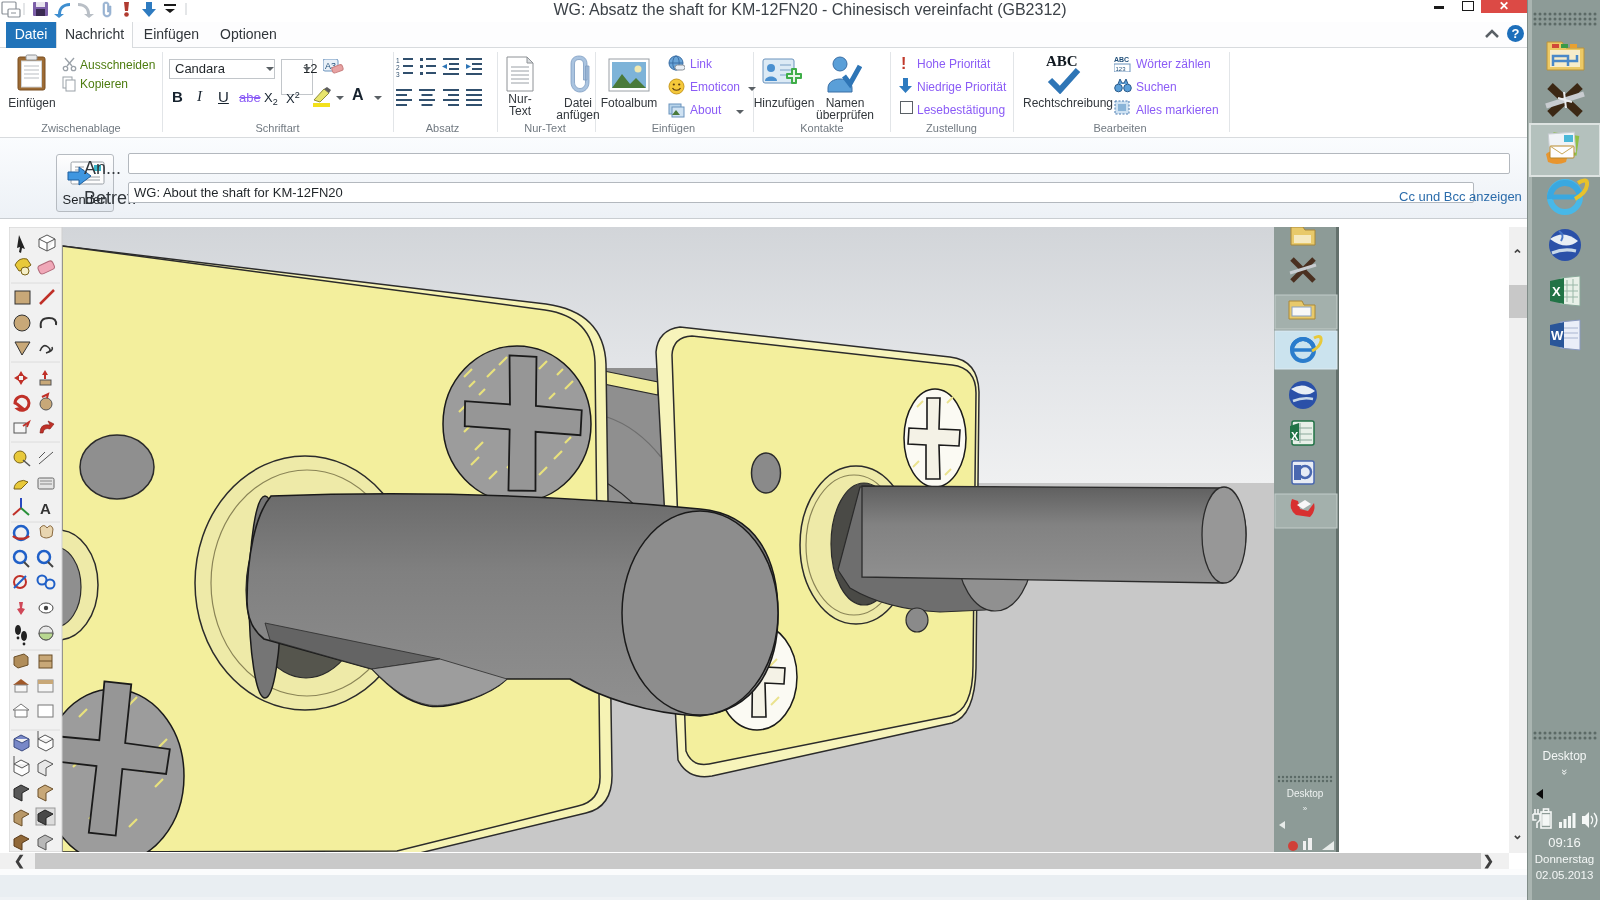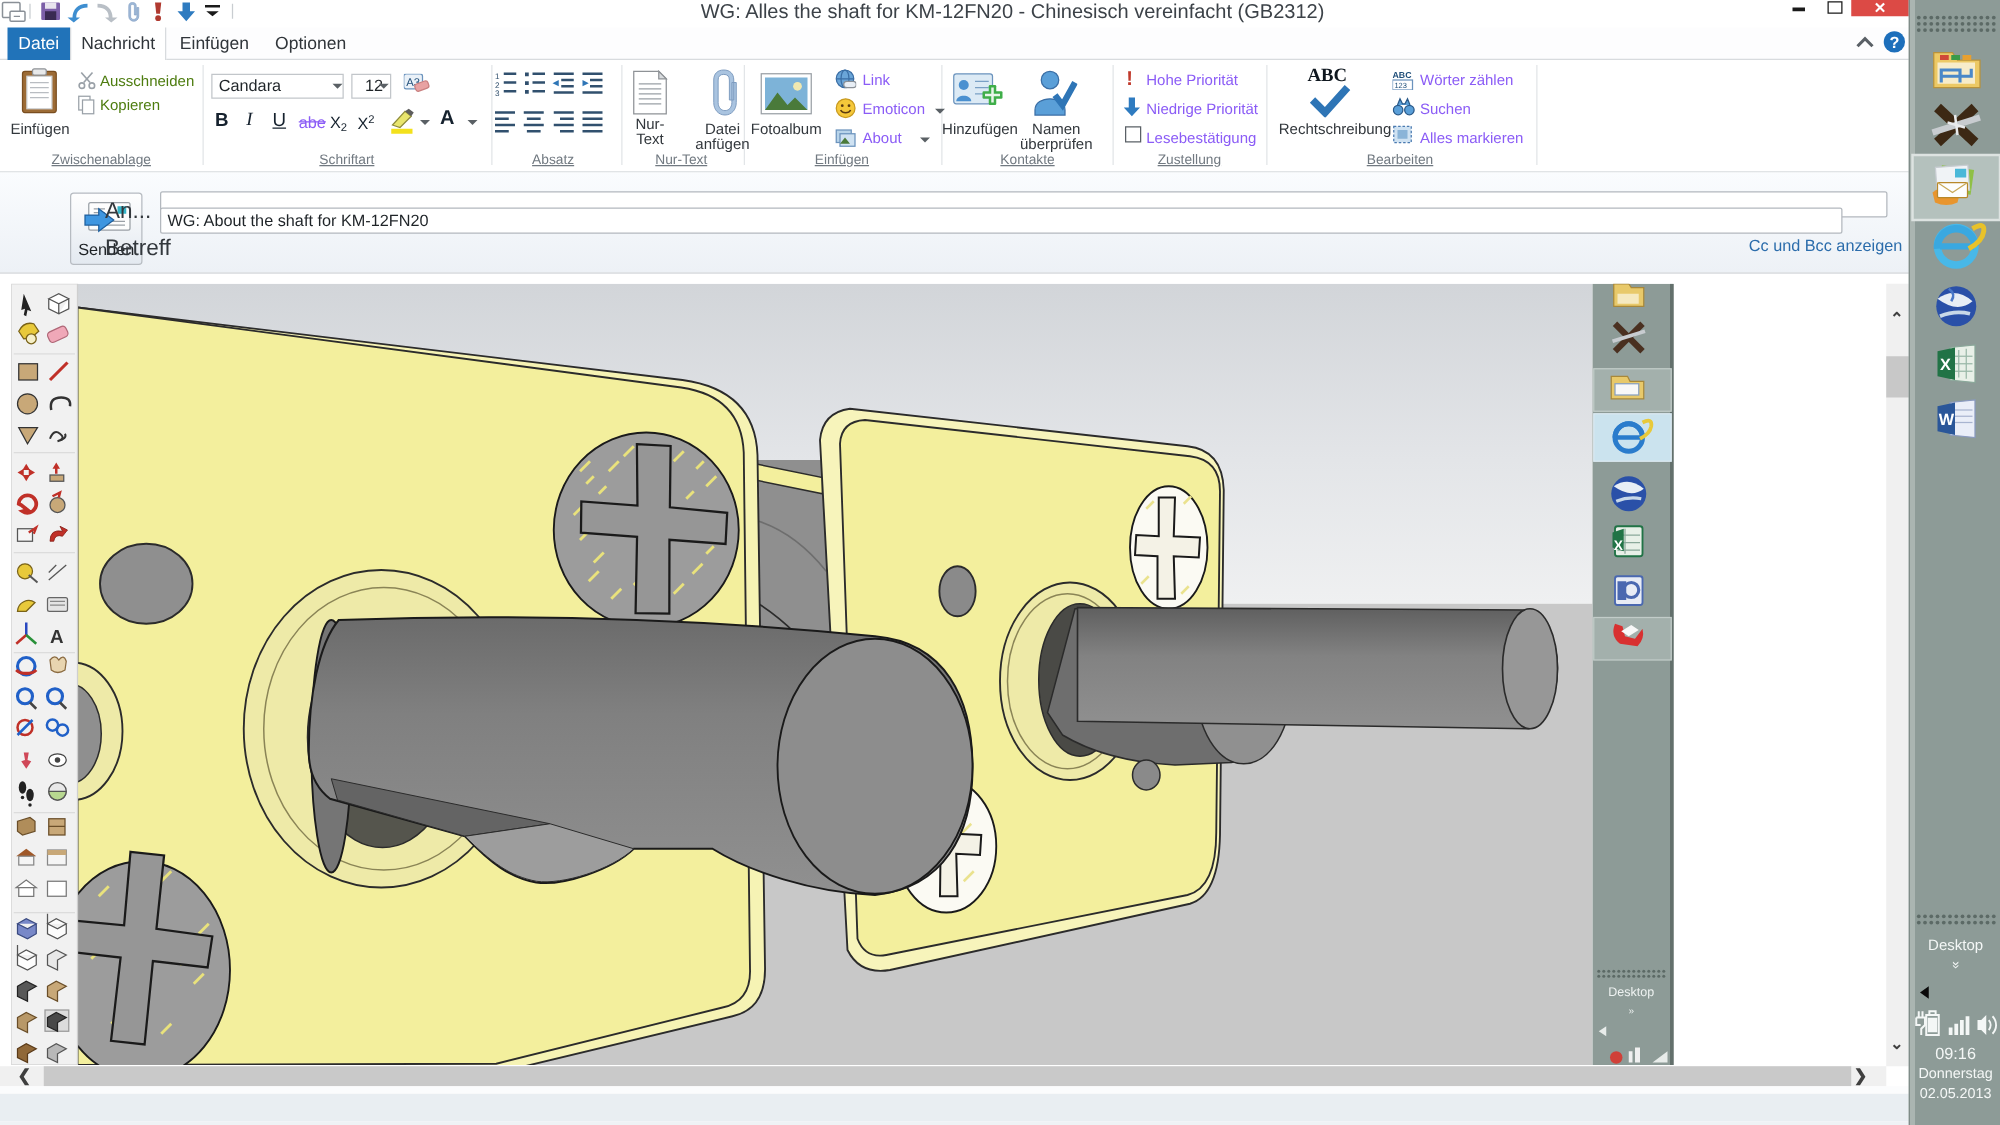--- a/index.html
+++ b/index.html
@@ -19,21 +19,21 @@
 .tab{position:absolute;top:22px;height:26px;line-height:25px;font-size:14px;color:#30353a;text-align:center;}
 #tab-datei{left:6px;width:50px;background:#2173b9;color:#fff;}
 #tab-nach{left:56px;width:77px;background:#fff;border-left:1px solid #d8dbde;border-right:1px solid #d8dbde;height:27px;}
 #tab-einf{left:133px;width:77px;}
 #tab-opt{left:210px;width:77px;}
 #rib-help{left:1507px;top:25px;width:17px;height:17px;border-radius:50%;background:#1d6fbb;color:#fff;
 font-size:13px;font-weight:bold;text-align:center;line-height:17px;}
 
 #ribbon{left:0;top:48px;width:1527px;height:90px;background:#fff;border-bottom:1px solid #d8dbde;}
 .vsep{position:absolute;top:4px;width:1px;height:80px;background:#e2e5e8;}
-.glabel{position:absolute;top:74px;font-size:11px;color:#717981;text-align:center;white-space:nowrap;text-decoration:underline;}
+.glabel{position:absolute;top:74px;font-size:11px;color:#717981;text-align:center;white-space:nowrap;}
 .rtext{position:absolute;font-size:12px;color:#8b5cf6;white-space:nowrap;}
 .rtext-g{position:absolute;font-size:12px;color:#4d7c0f;white-space:nowrap;}
 .biglabel{position:absolute;font-size:12px;line-height:12px;color:#32373c;text-align:center;white-space:nowrap;}
 .combo{position:absolute;border:1px solid #c2c6ca;background:#fff;font-size:13px;color:#1f2428;}
 .caret{position:absolute;width:0;height:0;border-left:4px solid transparent;border-right:4px solid transparent;border-top:4px solid #5a6065;}
 
 #header{left:0;top:138px;width:1527px;height:81px;background:linear-gradient(#fafcfe,#edf1f6);border-bottom:1px solid #c9cdd1;}
 #btn-senden{left:16px;top:16px;width:58px;height:58px;border:1px solid #b6bbc1;border-radius:3px;
 background:linear-gradient(#fefefe,#e3e9f0);margin-left:40px;}
 #btn-senden span{position:absolute;left:0;right:0;bottom:4px;text-align:center;font-size:13px;color:#1d2125;}
@@ -53,21 +53,21 @@
 #bottomstrip3{left:0;top:678px;width:1527px;height:3px;background:#eff2f5;}
 
 #dtaskbar{left:1527px;top:0;width:73px;height:900px;background:#8d9b97;border-left:1px solid #7f8c88;}
 #dtaskbar .edge{position:absolute;left:0;top:0;width:4px;height:900px;background:#aab5b1;}
 .ttext{position:absolute;left:0;width:73px;text-align:center;color:#f4f7f6;font-size:12px;}
 </style>
 </head>
 <body>
 <div id="stage">
 <div class="abs" id="titlebar"></div>
-<div class="abs" id="title">WG: Alles the shaft for KM-12FN20 - Chinesisch vereinfacht (GB2312)</div>
+<div class="abs" id="title">WG: Absatz the shaft for KM-12FN20 - Chinesisch vereinfacht (GB2312)</div>
 <div class="abs" id="wbtn-min"></div>
 <div class="abs" id="wbtn-max"></div>
 <div class="abs" id="wbtn-close">✕</div>
 <svg class="abs" id="qat" style="left:0;top:0" width="200" height="22" viewBox="0 0 200 22">
  <g stroke="#8a9097" stroke-width="1.2" fill="#fff">
   <rect x="2" y="2" width="14" height="12" rx="1"></rect>
   <rect x="8" y="9" width="12" height="8" rx="1"></rect>
  </g>
  <line x1="11" y1="13" x2="16" y2="13" stroke="#8a9097"></line>
  <line x1="24" y1="3" x2="24" y2="15" stroke="#c9cdd1"></line>
@@ -133,21 +133,21 @@
  </svg>
  <div class="rtext-g" style="left:80px;top:10px">Ausschneiden</div>
  <svg class="abs" style="left:62px;top:28px" width="15" height="16" viewBox="0 0 15 16">
   <rect x="1" y="1" width="9" height="11" fill="#fff" stroke="#9aa1a8"></rect>
   <rect x="4" y="4" width="9" height="11" fill="#fff" stroke="#9aa1a8"></rect>
  </svg>
  <div class="rtext-g" style="left:80px;top:29px">Kopieren</div>
 
  <div class="combo" style="left:169px;top:11px;width:106px;height:20px;line-height:18px;padding-left:5px">Candara</div>
  <div class="caret" style="left:266px;top:19px"></div>
- <div class="combo" style="left:281px;top:11px;width:32px;height:20px;line-height:18px;padding-left:10px">12</div>
+ <div class="combo" style="left:281px;top:11px;width:32px;height:36px;line-height:18px;padding-left:21px">12</div>
  <div class="caret" style="left:303px;top:19px"></div>
  <svg class="abs" style="left:323px;top:11px" width="22" height="18" viewBox="0 0 22 18">
   <rect x="0" y="0" width="15" height="12" rx="2" fill="#eaf1f8" stroke="#6b93bd"></rect>
   <text x="2" y="9.5" font-size="9" fill="#1f4e79" font-family="Liberation Sans">A3</text>
   <rect x="9" y="7" width="11" height="6" rx="2" fill="#e8a2a2" stroke="#c98080" transform="rotate(-20 14 10)"></rect>
  </svg>
  <div class="rtext" style="left:172px;top:40px;font-weight:bold;font-size:15px;color:#16222e">B</div>
  <div class="rtext" style="left:197px;top:40px;font-style:italic;font-size:15px;font-family:'Liberation Serif',serif;color:#16222e">I</div>
  <div class="rtext" style="left:218px;top:40px;text-decoration:underline;font-size:15px;color:#16222e">U</div>
  <div class="rtext" style="left:239px;top:42px;text-decoration:line-through;font-size:13px;color:#8b5cf6">abe</div>
@@ -322,21 +322,21 @@
             <line x1="14" y1="16" x2="33" y2="16"></line>
             <line x1="14" y1="19" x2="33" y2="19"></line>
           </g>
    <path d="M1,11 L12,11 L12,6 L24,15 L12,24 L12,19 L1,19 Z" fill="#3f96e0" stroke="#1e5f9e" stroke-width="1"></path>
   </svg>
   <span>Senden</span>
  </div>
  <div class="hlabel" style="left:84px;top:20px">An...</div>
  <div class="hfield" style="left:128px;top:15px;width:1382px"></div>
  <div class="hlabel" style="left:84px;top:50px">Betreff</div>
- <div class="hfield" style="left:128px;top:28px;width:1346px">WG: About the shaft for KM-12FN20</div>
+ <div class="hfield" style="left:128px;top:44px;width:1346px">WG: About the shaft for KM-12FN20</div>
  <div class="abs" id="cclink">Cc und Bcc anzeigen</div>
 </div>
 <div class="abs" id="bodyarea">
  <svg class="abs" id="scene" style="left:9px;top:8px" width="1330" height="625" viewBox="0 0 1330 625">
  <defs>
   <linearGradient id="sky" x1="0" y1="0" x2="0" y2="1">
    <stop offset="0" stop-color="#d2d5d9"></stop>
             <stop offset="0.55" stop-color="#e3e5e8"></stop>
             <stop offset="1" stop-color="#eff0f1"></stop>
   </linearGradient>

